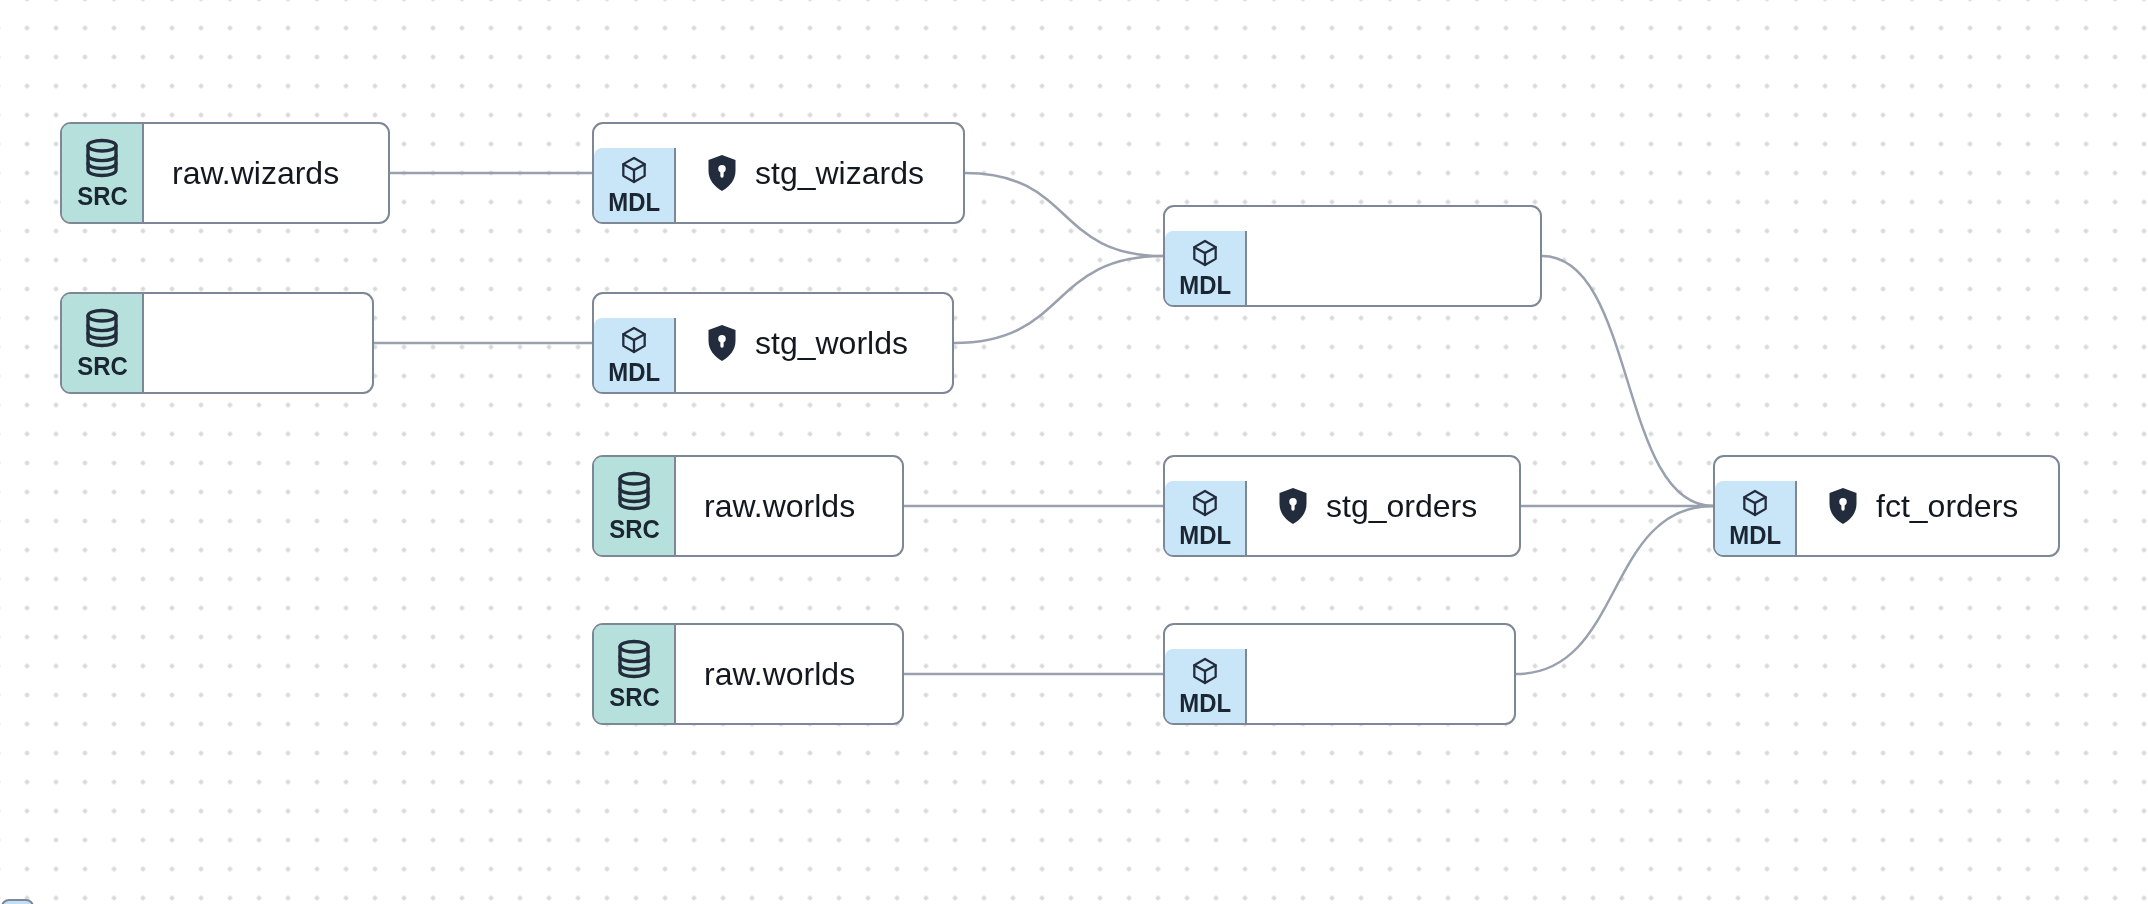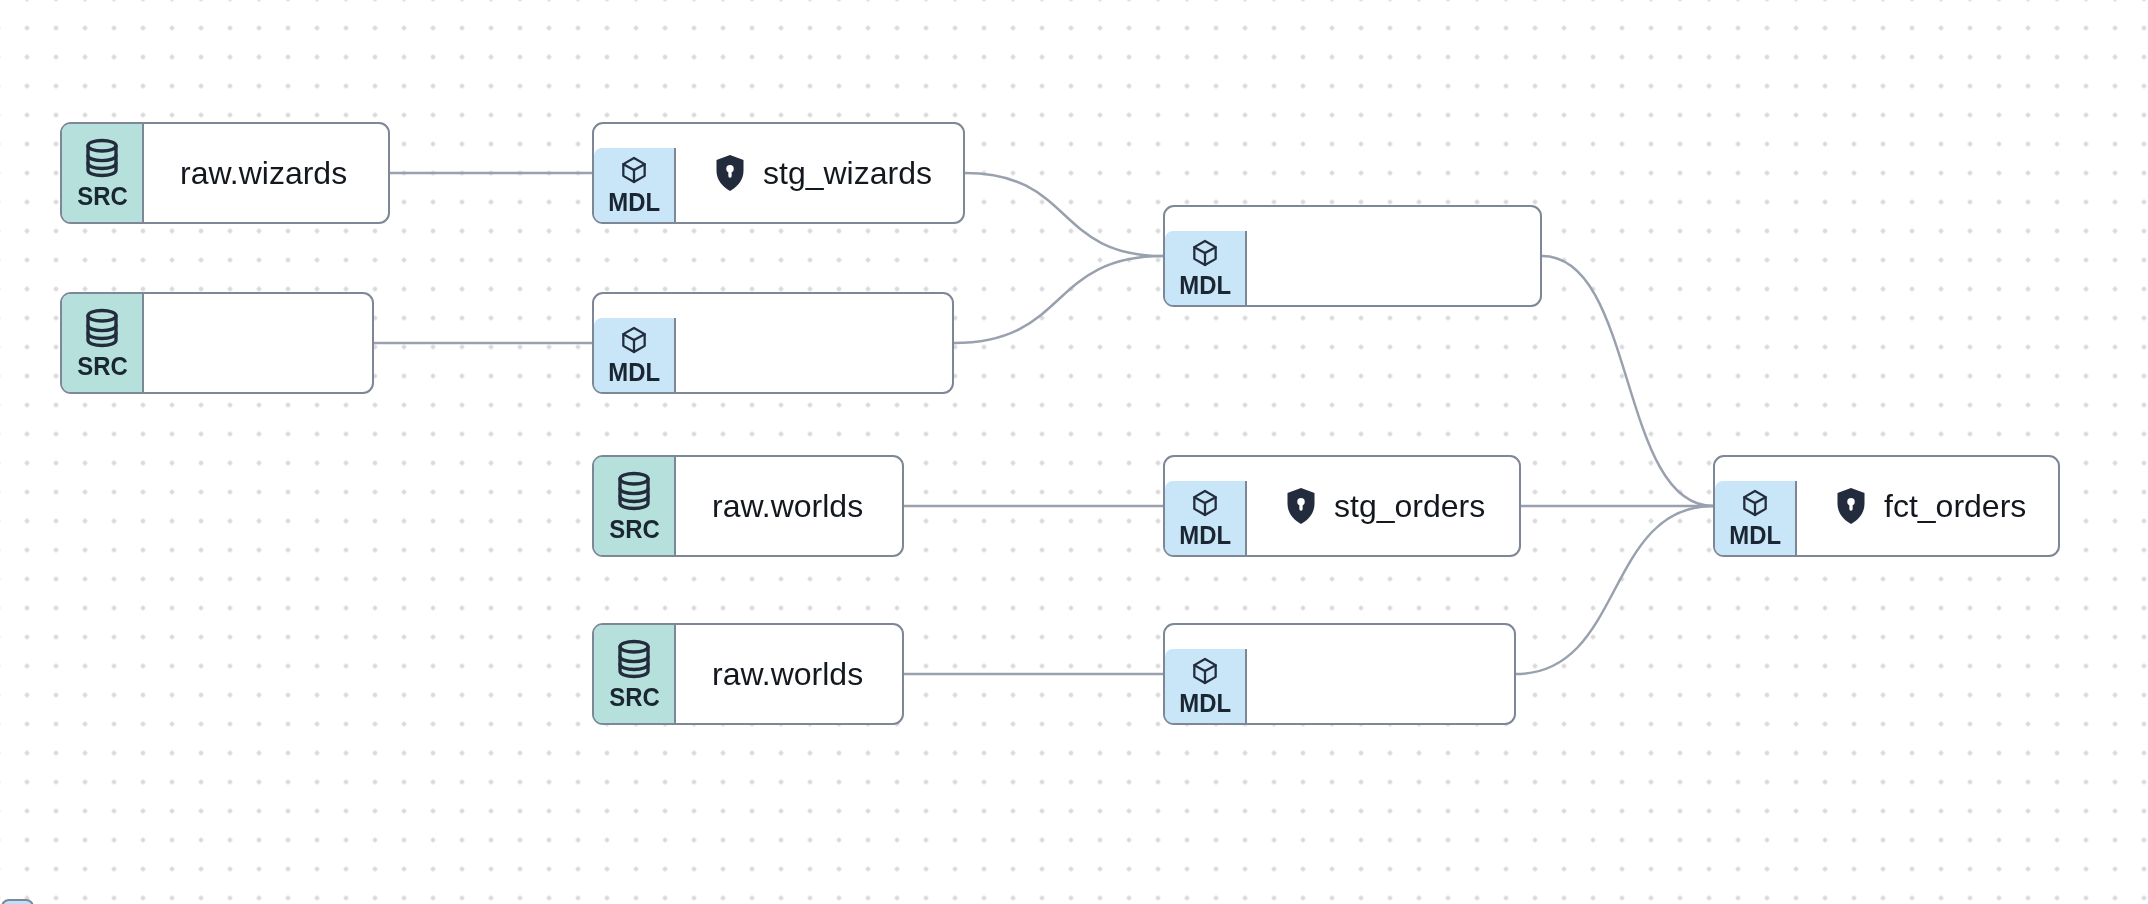--- a/index.html
+++ b/index.html
@@ -60,21 +60,21 @@
     font-weight: 600;
     color: #1b2633;
     letter-spacing: 0px;
     transform: scaleX(0.92);
     line-height: 1;
   }
   .node-body {
     flex: 1;
     display: flex;
     align-items: center;
-    padding-left: 36px;
+    padding-left: 28px;
     padding-right: 18px;
     gap: 15px;
     min-width: 0;
   }
   .node-label {
     font-size: 32px;
     font-weight: 500;
     color: #13181f;
     white-space: nowrap;
   }
@@ -162,20 +162,30 @@
     <div class="badge mdl">
 
     <svg class="type-icon" width="46" height="46" viewBox="0 0 24 24" fill="none" stroke="#222c3d" stroke-width="1.7" stroke-linecap="round" stroke-linejoin="round">
       <path d="M12 3l8 4.6v8.8L12 21l-8-4.6V7.6z"></path>
       <path d="M12 12l8-4.4"></path>
       <path d="M12 12L4 7.6"></path>
       <path d="M12 12v9"></path>
     </svg>
       <span class="badge-label">MDL</span>
     </div>
+    <div class="node-body">
+      <span class="shield-wrap">
+    <svg class="type-icon" width="36" height="40" viewBox="0 0 24 26" fill="#222c3d" stroke="none">
+      <path d="M12 1l9 3.4v7.1c0 6.1-3.9 10.6-9 13.5C6.9 22.1 3 17.6 3 11.5V4.4z"></path>
+      <circle cx="12" cy="10.2" r="2.5" fill="#ffffff"></circle>
+      <rect x="10.9" y="11.5" width="2.2" height="4.6" rx="1.1" fill="#ffffff"></rect>
+    </svg>
+          </span>
+      <span class="node-label">stg_worlds</span>
+    </div>
       </div>
       <div class="node" style="left: 592px; top: 455px; width: 312px; height: 102px;">
     <div class="badge src">
 
     <svg class="type-icon" width="42" height="44" viewBox="0 0 24 24" fill="none" stroke="#222c3d" stroke-width="1.9" stroke-linecap="round" stroke-linejoin="round">
       <ellipse cx="12" cy="5" rx="8" ry="3"></ellipse>
       <path d="M4 5v14c0 1.66 3.58 3 8 3s8-1.34 8-3V5"></path>
       <path d="M4 10.5c0 1.66 3.58 3 8 3s8-1.34 8-3"></path>
       <path d="M4 15c0 1.66 3.58 3 8 3s8-1.34 8-3"></path>
     </svg>

